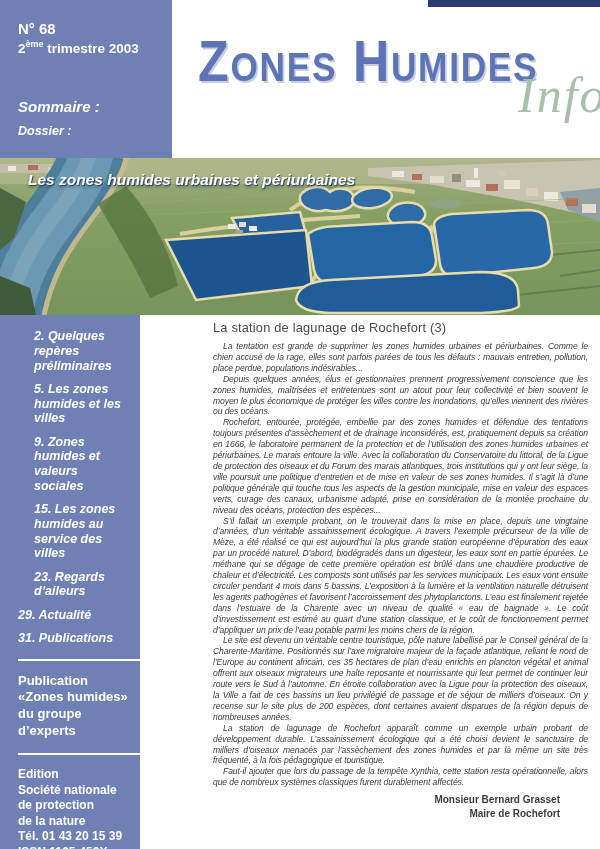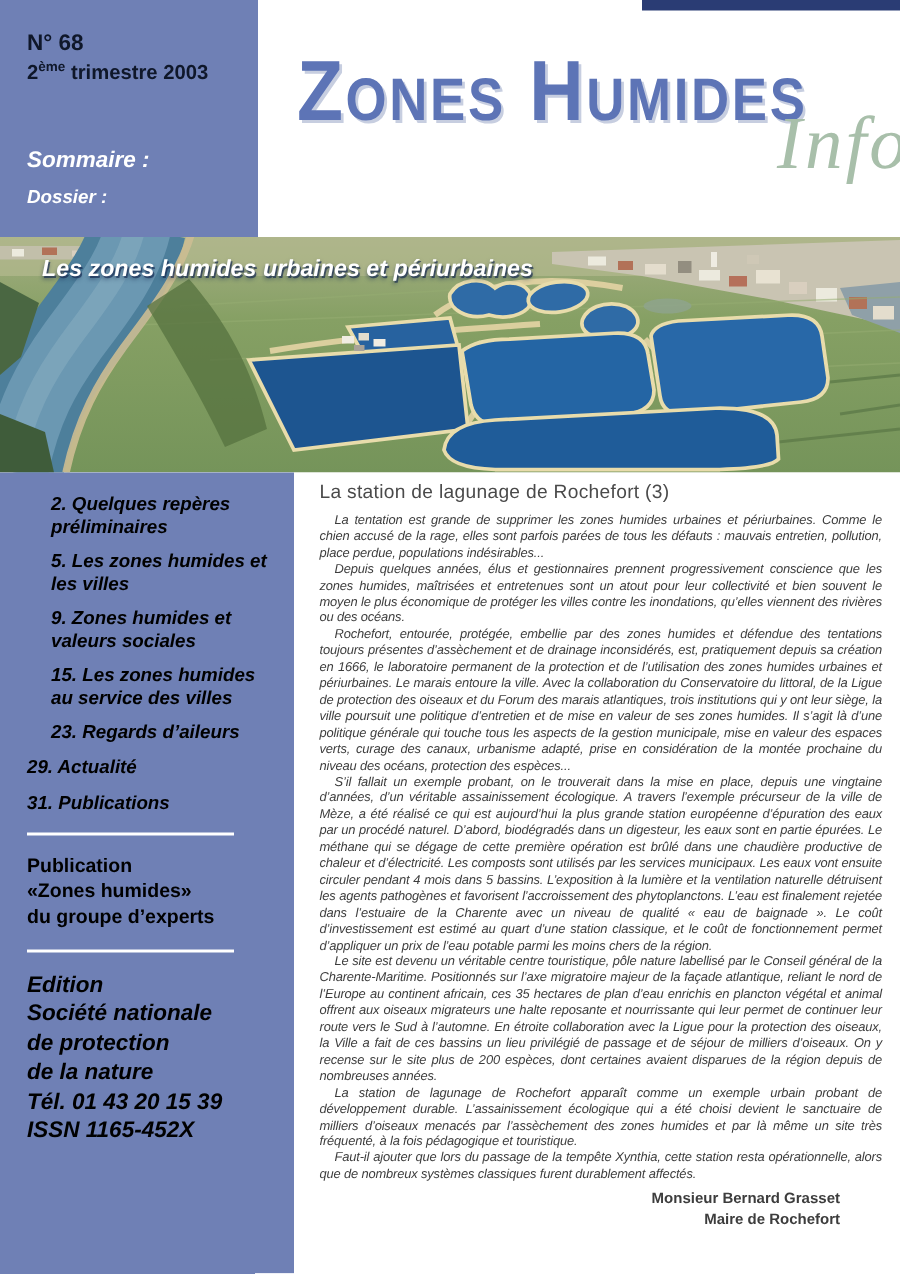--- a/index.html
+++ b/index.html
@@ -6,21 +6,21 @@
   .page{position:relative;width:600px;height:849px;background:#ffffff;overflow:hidden;
         font-family:"Liberation Sans",sans-serif;}
 
   
   .strip{position:absolute;top:0;height:6px;background:var(--c-navy,#2a3c74);}
   .strip-left{left:0;width:118px;height:5px;}
   .strip-right{left:428px;width:172px;height:7px;}
 
   
   .masthead{position:absolute;left:0;top:0;width:172px;height:158px;background:var(--c-sidebar,#6f80b5);}
-  .issue{position:absolute;left:18px;top:20px;color:#0f172a;font-weight:bold;line-height:1.25;}
+  .issue{position:absolute;left:18px;top:20px;color:#ffffff;font-weight:bold;line-height:1.25;}
   .issue-no{font-size:15px;}
   .issue-period{font-size:13.5px;}
   .issue-period sup{font-size:9px;}
   .sommaire{position:absolute;left:18px;top:98px;color:#fff;font-weight:bold;font-style:italic;font-size:15px;}
   .dossier{position:absolute;left:18px;top:124px;color:#fff;font-weight:bold;font-style:italic;font-size:12.5px;}
 
   .logo{position:absolute;left:172px;top:0;right:0;height:158px;}
   .logo-main{position:absolute;left:26px;top:28px;white-space:nowrap;
              font-variant:small-caps;font-weight:bold;font-size:57px;letter-spacing:2px;
              color:var(--c-logo-blue,#5d74b6);transform:scaleX(.88);transform-origin:left top;
@@ -29,27 +29,27 @@
             font-style:italic;font-size:50px;letter-spacing:2px;color:var(--c-logo-green,#a8bfaa);z-index:3;}
 
   
   .banner{position:absolute;left:0;top:158px;width:512px;height:157px;}
   .banner svg{display:block;}
   .banner-title{position:absolute;left:28px;top:13px;color:#fff;font-weight:bold;font-style:italic;
                 font-size:15.5px;white-space:nowrap;
                 text-shadow:1px 1px 0 rgba(20,40,80,.65),0 2px 3px rgba(20,40,80,.55);}
 
   
-  .sidebar{position:absolute;left:0;top:315px;width:196px;height:534px;background:var(--c-sidebar,#6f80b5);
-           color:#000000;box-sizing:border-box;padding:14px 10px 0 18px;}
+  .sidebar{position:absolute;left:0;top:315px;width:140px;height:534px;background:var(--c-sidebar,#6f80b5);
+           color:#ffffff;box-sizing:border-box;padding:14px 10px 0 18px;}
   .toc-item{font-weight:bold;font-style:italic;font-size:12.5px;line-height:1.18;margin-bottom:8.5px;}
   .toc-item.indent{padding-left:16px;}
   .rule{height:2px;background:#fff;width:138px;margin:13px 0 12px 0;}
   .pub-line{font-weight:bold;font-size:13px;line-height:1.3;}
-  .ed-line{font-weight:bold;font-style:italic;font-size:15px;line-height:1.3;}
+  .ed-line{font-weight:bold;font-size:12px;line-height:1.3;}
 
   
   .content{position:absolute;left:213px;top:320px;width:375px;color:var(--c-text,#3d3d3d);}
   .article-heading{font-size:12.8px;color:#4a4a4a;margin:0 0 6px 0;font-weight:normal;letter-spacing:.2px;}
   .para{font-style:italic;font-size:8.6px;line-height:10.9px;letter-spacing:-.1px;
         text-align:justify;text-indent:10px;margin:0;}
   .signature{margin-top:5px;padding-right:28px;text-align:right;font-weight:bold;font-size:10px;line-height:1.35;}
 </style>
 </head>
 <body>

